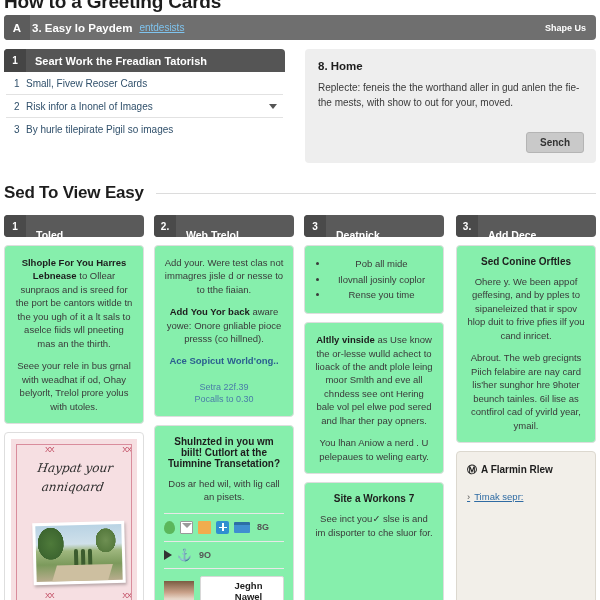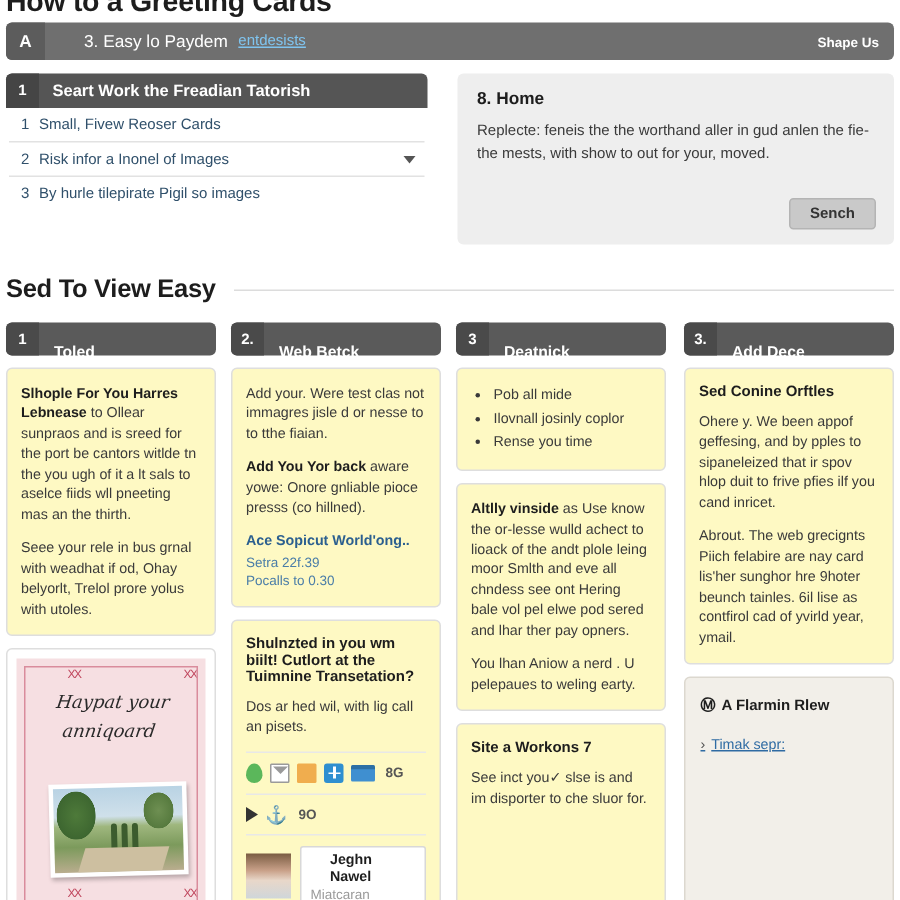--- a/index.html
+++ b/index.html
@@ -26,21 +26,21 @@
     background: #6f6f6f; border-radius: 4px;
     display: flex; align-items: center;
   }
   .ab-badge {
     width: 26px; height: 25px; background: #5c5c5c;
     border-radius: 4px 0 0 4px;
     display: flex; align-items: center; justify-content: center;
     color: #ffffff; font-size: 11.5px; font-weight: bold;
   }
   .ab-title {
-    margin-left: 26px; color: #ffffff; font-size: 11.5px; font-weight: normal;
+    margin-left: 2px; color: #ffffff; font-size: 11.5px; font-weight: bold;
     white-space: nowrap;
   }
   .ab-link {
     margin-left: 7px; color: #7fc4ef; font-size: 10px;
     text-decoration: underline; white-space: nowrap;
   }
   .ab-right {
     margin-left: auto; margin-right: 10px;
     color: #ffffff; font-size: 9px; font-weight: bold; white-space: nowrap;
   }
@@ -116,33 +116,33 @@
     display: flex; align-items: center; justify-content: center;
     color: #ffffff; font-size: 10px; font-weight: bold;
   }
   .col-title {
     margin-left: 10px; color: #ffffff; font-size: 10.5px; font-weight: bold;
     white-space: nowrap;
     margin-top: 18px;
   }
 
   .card {
-    background: #fef9c3; border: 1px solid #dedede; border-radius: 4px;
-    padding: 10px 9px; margin-bottom: 8px;
+    background: #86efac; border: 1px solid #dedede; border-radius: 4px;
+    padding: 10px 9px; margin-bottom: 8px; text-align: center;
   }
   .card p {
     margin: 0 0 9px 0; font-size: 9.5px; line-height: 1.42; color: #3a3a3a;
   }
   .card p:last-child { margin-bottom: 0; }
   .card p b, .card .lead { font-weight: bold; color: #1d1d1d; }
   .card h4 {
     margin: 0 0 8px 0; font-size: 10px; font-weight: bold; color: #1d1d1d;
   }
   .blue-link {
-    font-size: 9.5px; font-weight: bold; color: #2b5f8f; margin: 0 0 4px 0;
+    font-size: 9.5px; font-weight: bold; color: #2b5f8f; margin: 0 0 16px 0;
   }
   .blue-sm { font-size: 9px; color: #4a7da8; margin: 0 0 2px 0; }
 
   .bullets { margin: 0; padding-left: 15px; }
   .bullets li { font-size: 9.5px; line-height: 1.65; color: #3a3a3a; }
 
   
   .cardimg-wrap {
     background: #ffffff; border: 1px solid #dedede; border-radius: 4px;
     padding: 6px; height: 182px; overflow: hidden;
@@ -330,21 +330,21 @@
               <div class="road"></div>
             </div>
           </div>
         </div>
       </div>
     </div>
 
     <div class="col c1">
       <div class="col-header">
         <div class="col-num">2.</div>
-        <div class="col-title">Web Betck</div>
+        <div class="col-title">Web Trelol</div>
       </div>
       <div class="card">
         <p>Add your. Were test clas not immagres jisle d or nesse to to tthe fiaian.</p>
         <p><b class="lead">Add You Yor back</b><span> aware yowe: Onore gnliable pioce presss (co hillned).</span></p>
         <div class="blue-link">Ace Sopicut World'ong..</div>
         <div class="blue-sm">Setra 22f.39</div>
         <div class="blue-sm">Pocalls to 0.30</div>
       </div>
       <div class="card">
         <h4>Shulnzted in you wm biilt! Cutlort at the Tuimnine Transetation?</h4>

